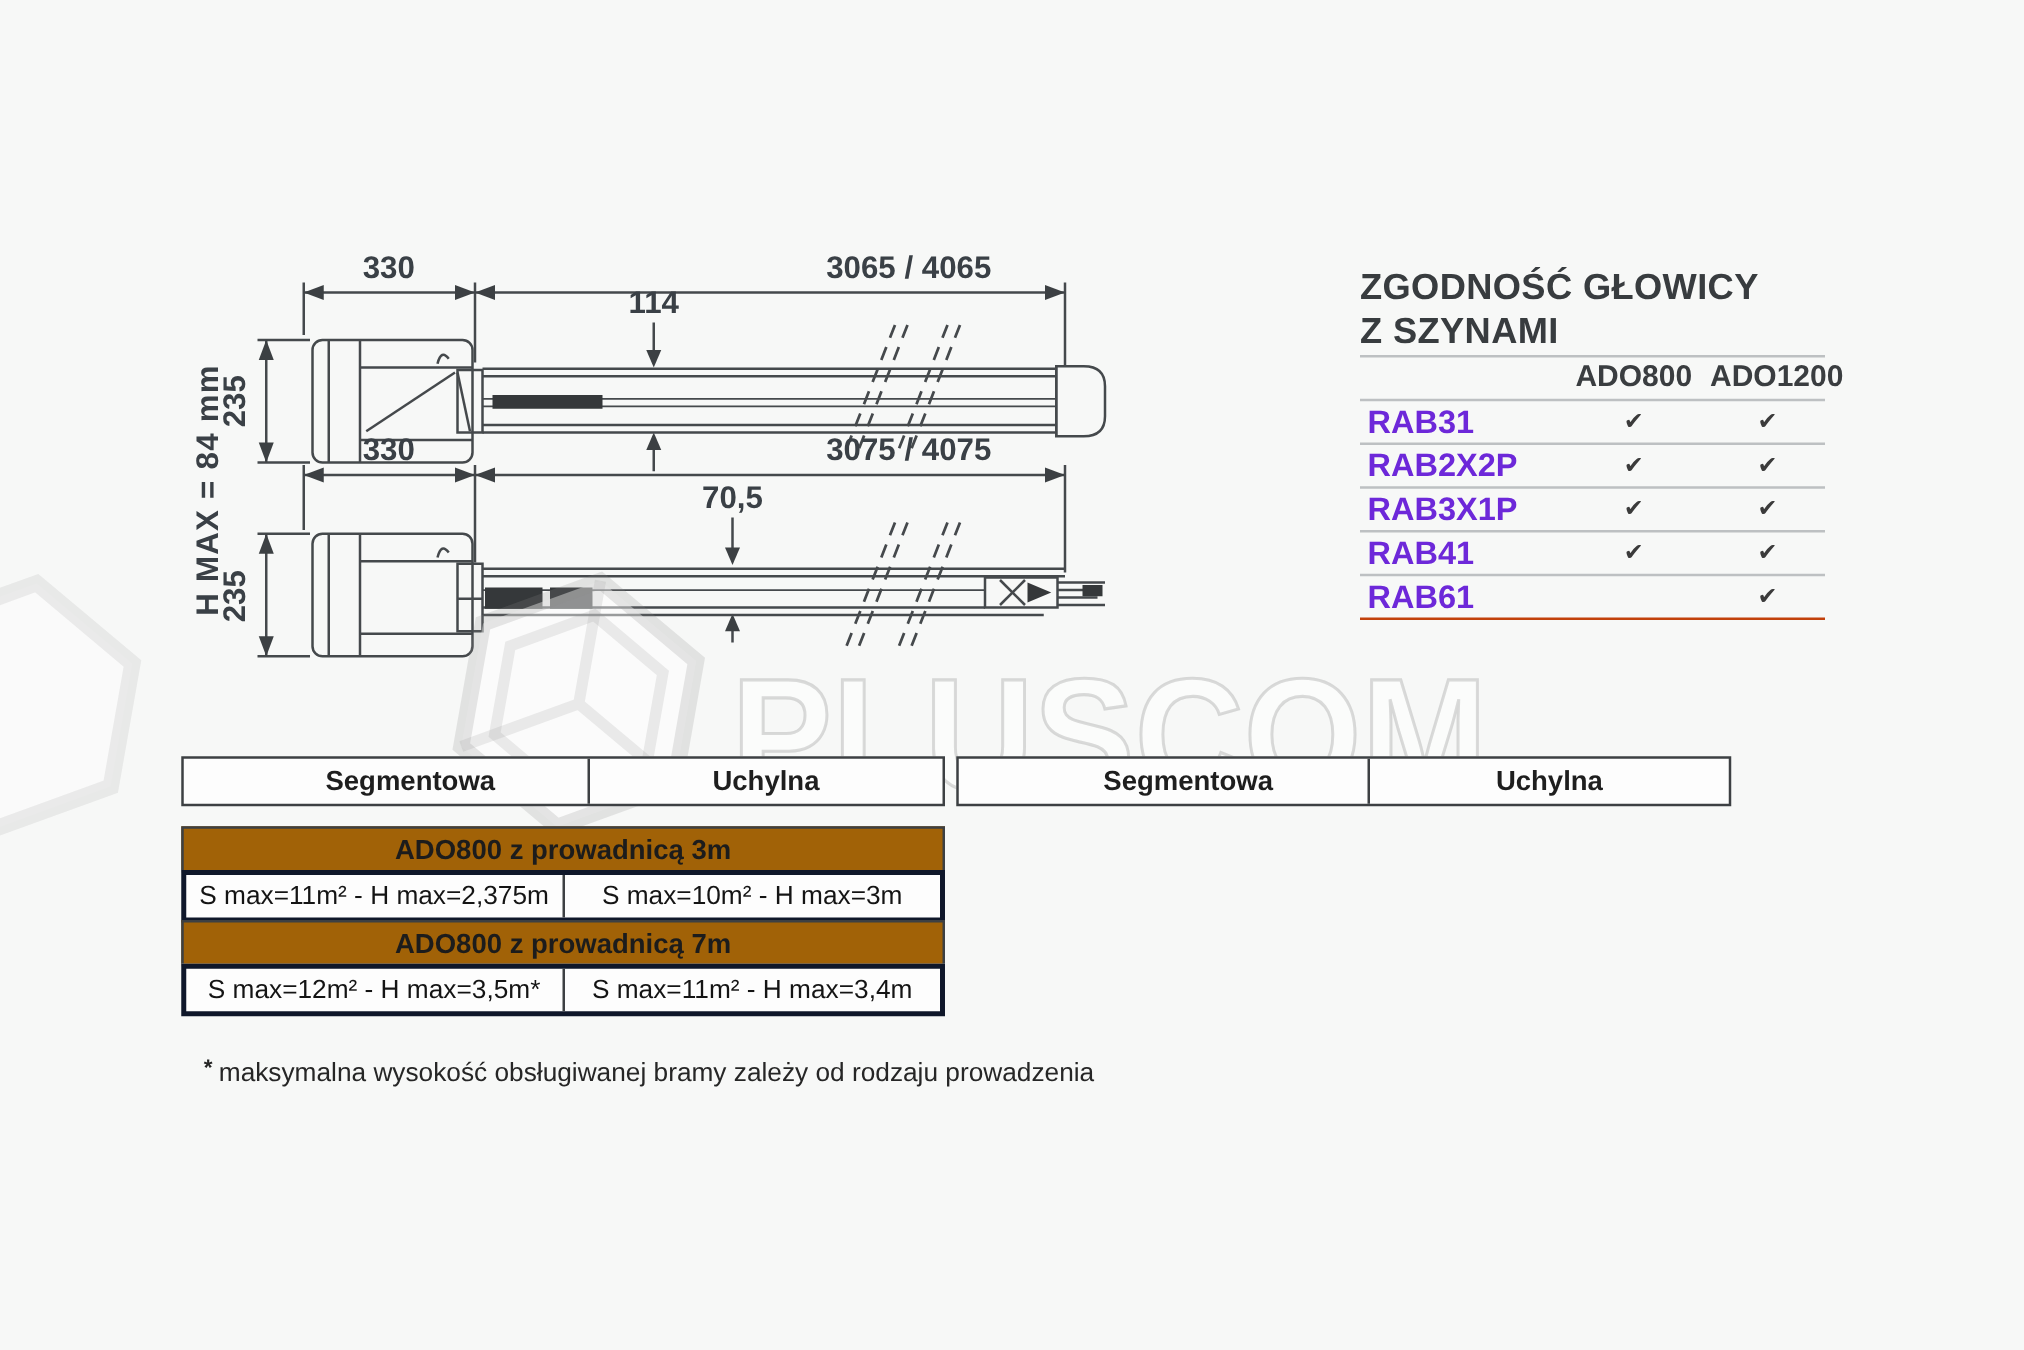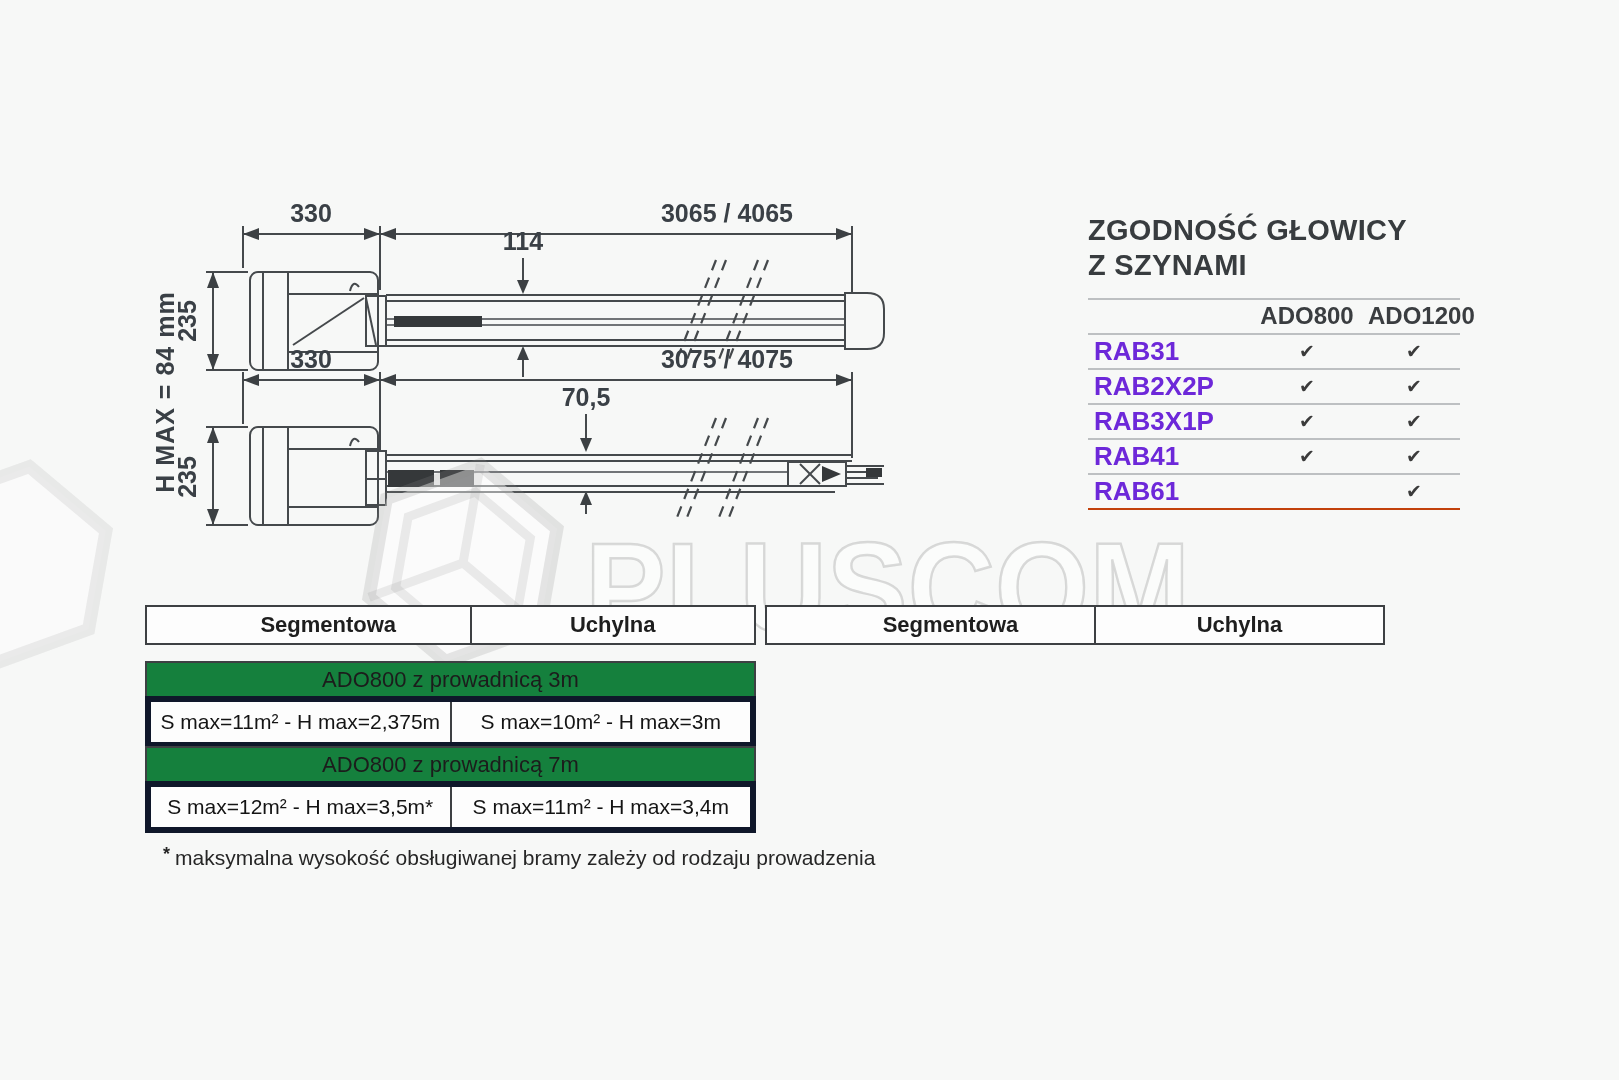--- a/index.html
+++ b/index.html
@@ -13,47 +13,47 @@
   #watermark{z-index:2;pointer-events:none;}
   .dimtext{
     font-family:"Liberation Sans","DejaVu Sans",sans-serif;
     font-size:25px;font-weight:bold;fill:#3a4046;
   }
   
   .compat{position:absolute;left:1088px;top:213px;width:372px;z-index:3;}
   .compat-title{
     font-size:29px;font-weight:bold;color:#383c3f;line-height:1.2;letter-spacing:.3px;
   }
-  .compat-table{margin-top:15px;}
+  .compat-table{margin-top:1px;}
   .c-row{
     display:grid;grid-template-columns:158px 122px 92px;align-items:center;
     height:33px;border-top:2px solid #bdc0c2;
   }
   .c-row:last-child{border-bottom:2px solid #c2410c;}
   .c-label{font-weight:bold;font-size:26px;color:#6d28d9;padding-left:6px;}
   .c-head{font-weight:bold;font-size:24px;color:#3a3d40;text-align:center;}
   .c-check{text-align:center;font-size:19px;font-weight:bold;color:#3b3b3b;}
   
   .spec{position:absolute;top:605px;z-index:3;}
   .spec.left{left:145px;width:611px;}
   .spec.right{left:765px;width:620px;}
   .spec-head{display:flex;height:40px;border:2px solid #3d4043;background:#fdfdfd;box-sizing:border-box;padding-left:40px;}
   .spec-head .cell,.drow .cell{
     flex:1;display:flex;align-items:center;justify-content:center;
   }
   .spec-head .cell{font-weight:bold;font-size:22px;color:#1e1e1e;}
   .cell + .cell{border-left:2px solid #3d4043;}
   .spec-body{margin-top:16px;}
   .band{
-    height:37px;border:2px solid #3d4043;background:#15803d;box-sizing:border-box;
+    height:37px;border:2px solid #3d4043;background:#a16207;box-sizing:border-box;
     display:flex;align-items:center;justify-content:center;
-    font-weight:normal;font-size:22px;color:#1c1c1c;
+    font-weight:bold;font-size:22px;color:#1c1c1c;
   }
   .drow{
-    display:flex;height:52px;border:6px solid #0f172a;background:#fdfdfd;box-sizing:border-box;
+    display:flex;height:42px;border:4px solid #0f172a;background:#fdfdfd;box-sizing:border-box;
   }
   .drow .cell{font-size:21px;color:#141414;}
   .spec-body > div + div{margin-top:-2px;}
   
   .footnote{
     position:absolute;left:163px;top:828px;z-index:3;
     font-size:21px;color:#262626;margin-top:16px;
   }
   .footnote .star{font-size:18px;vertical-align:5px;margin-right:5px;font-weight:bold;}
 </style>

